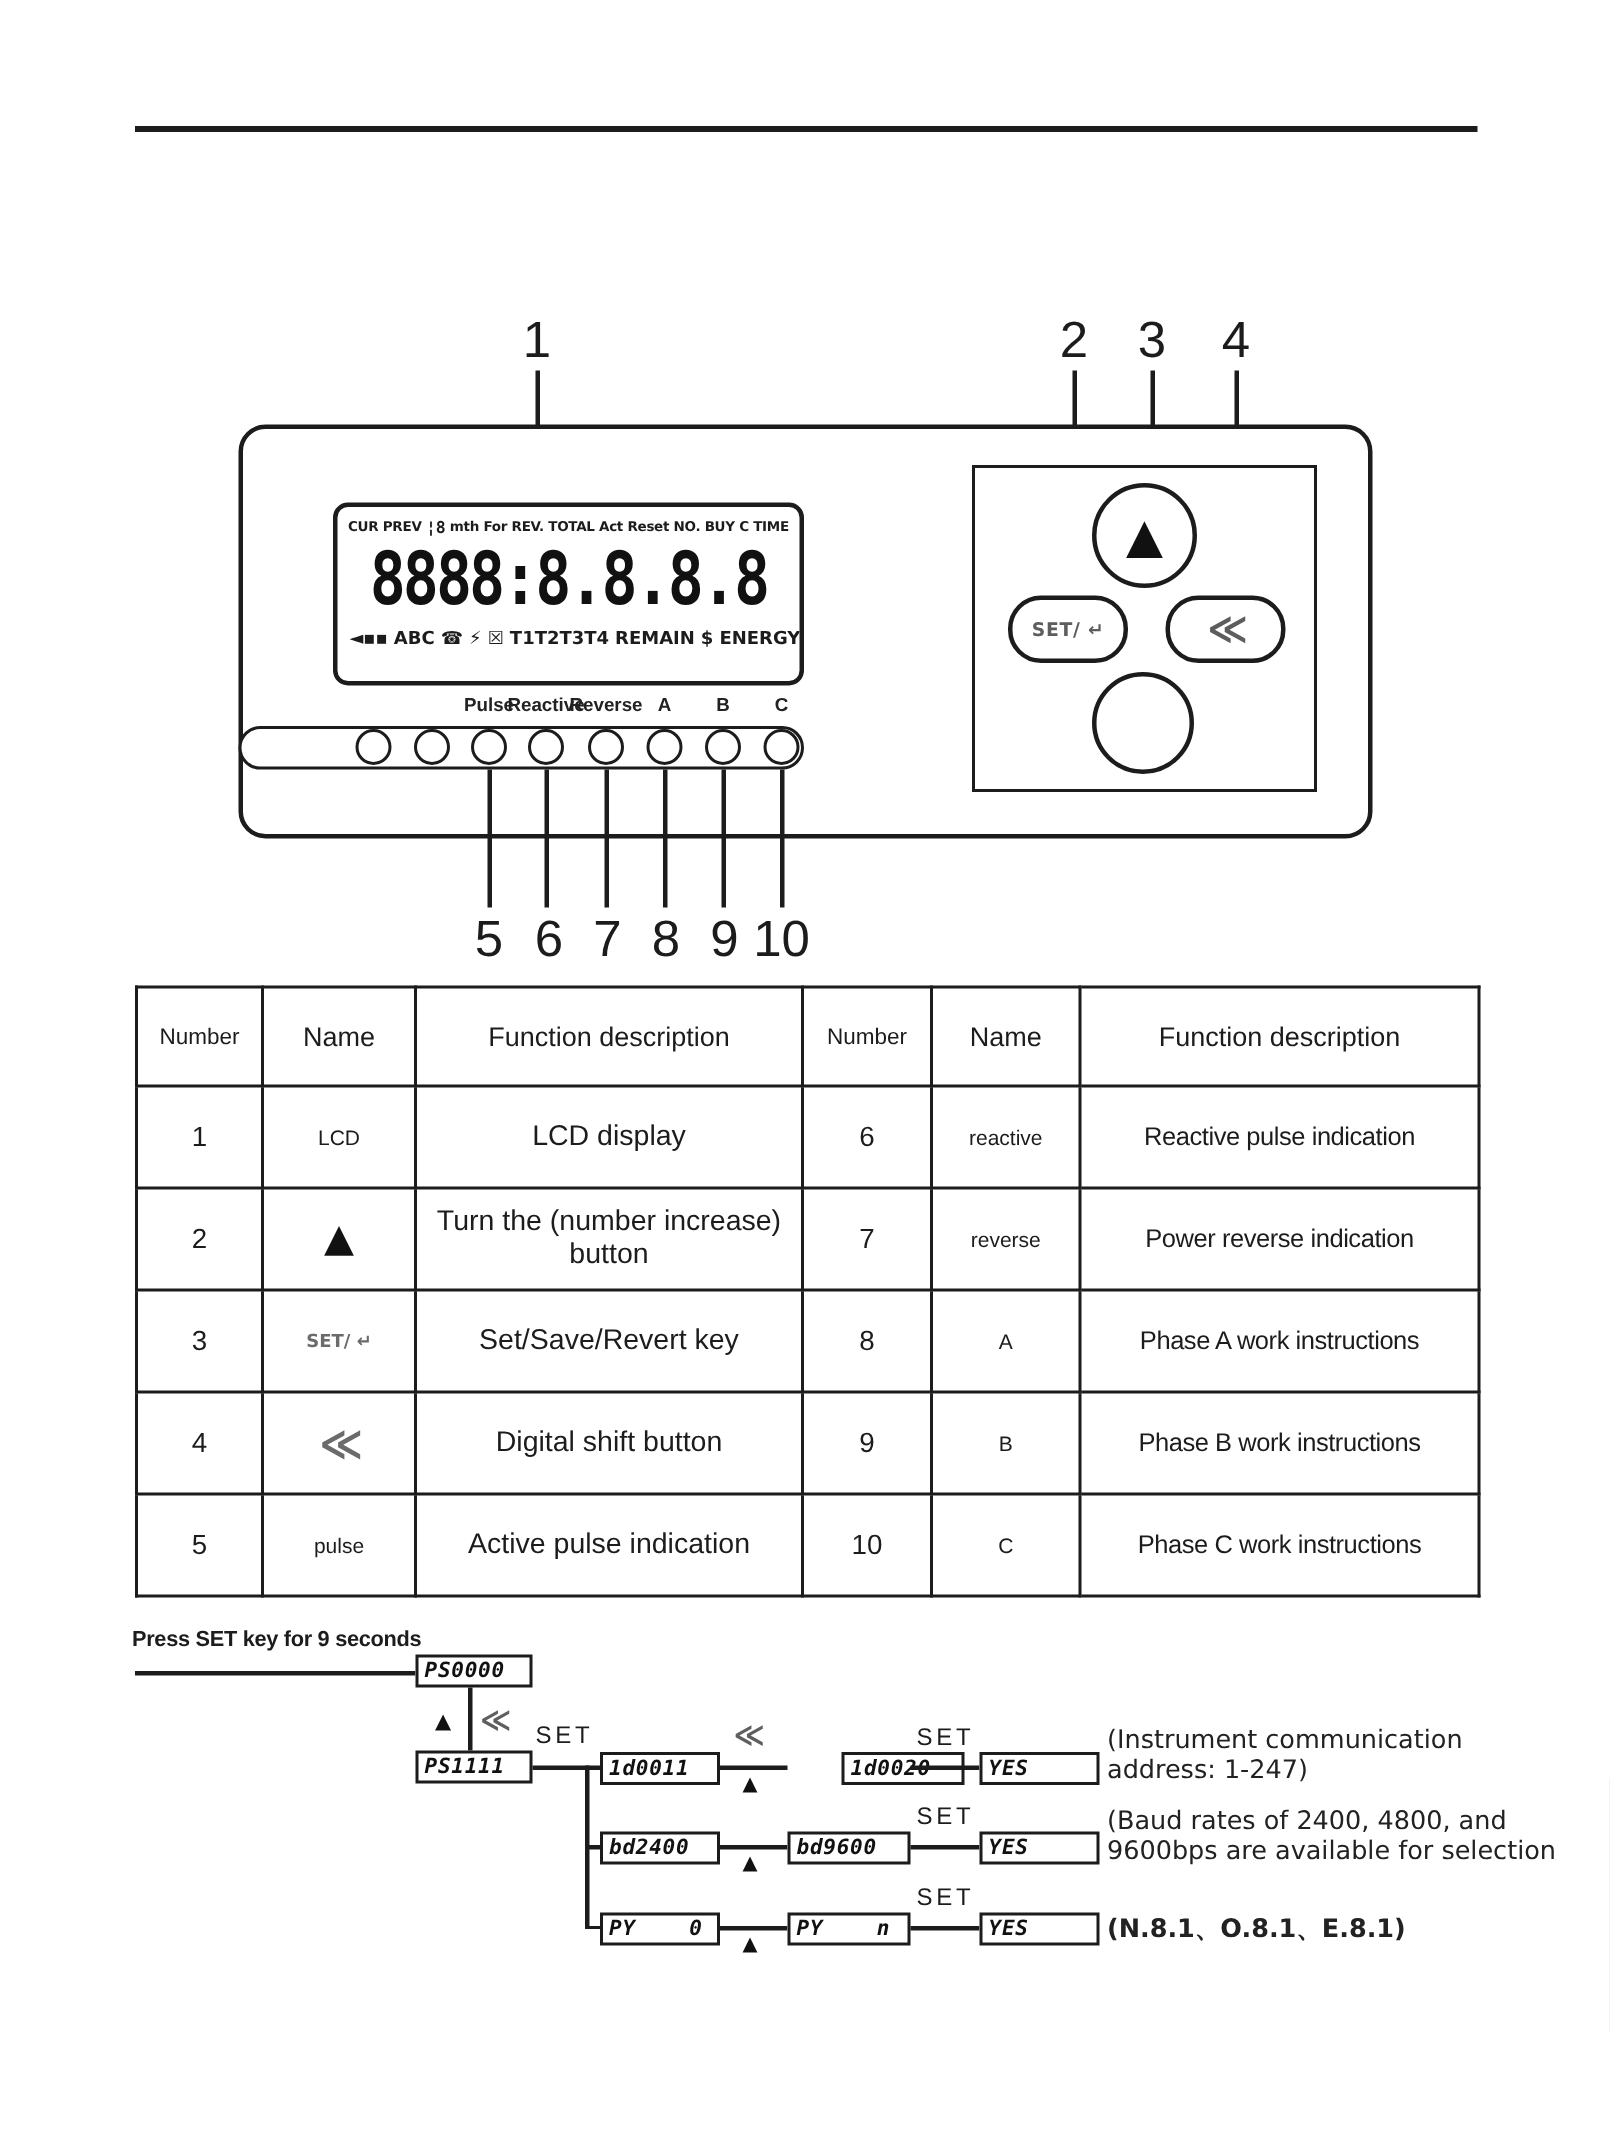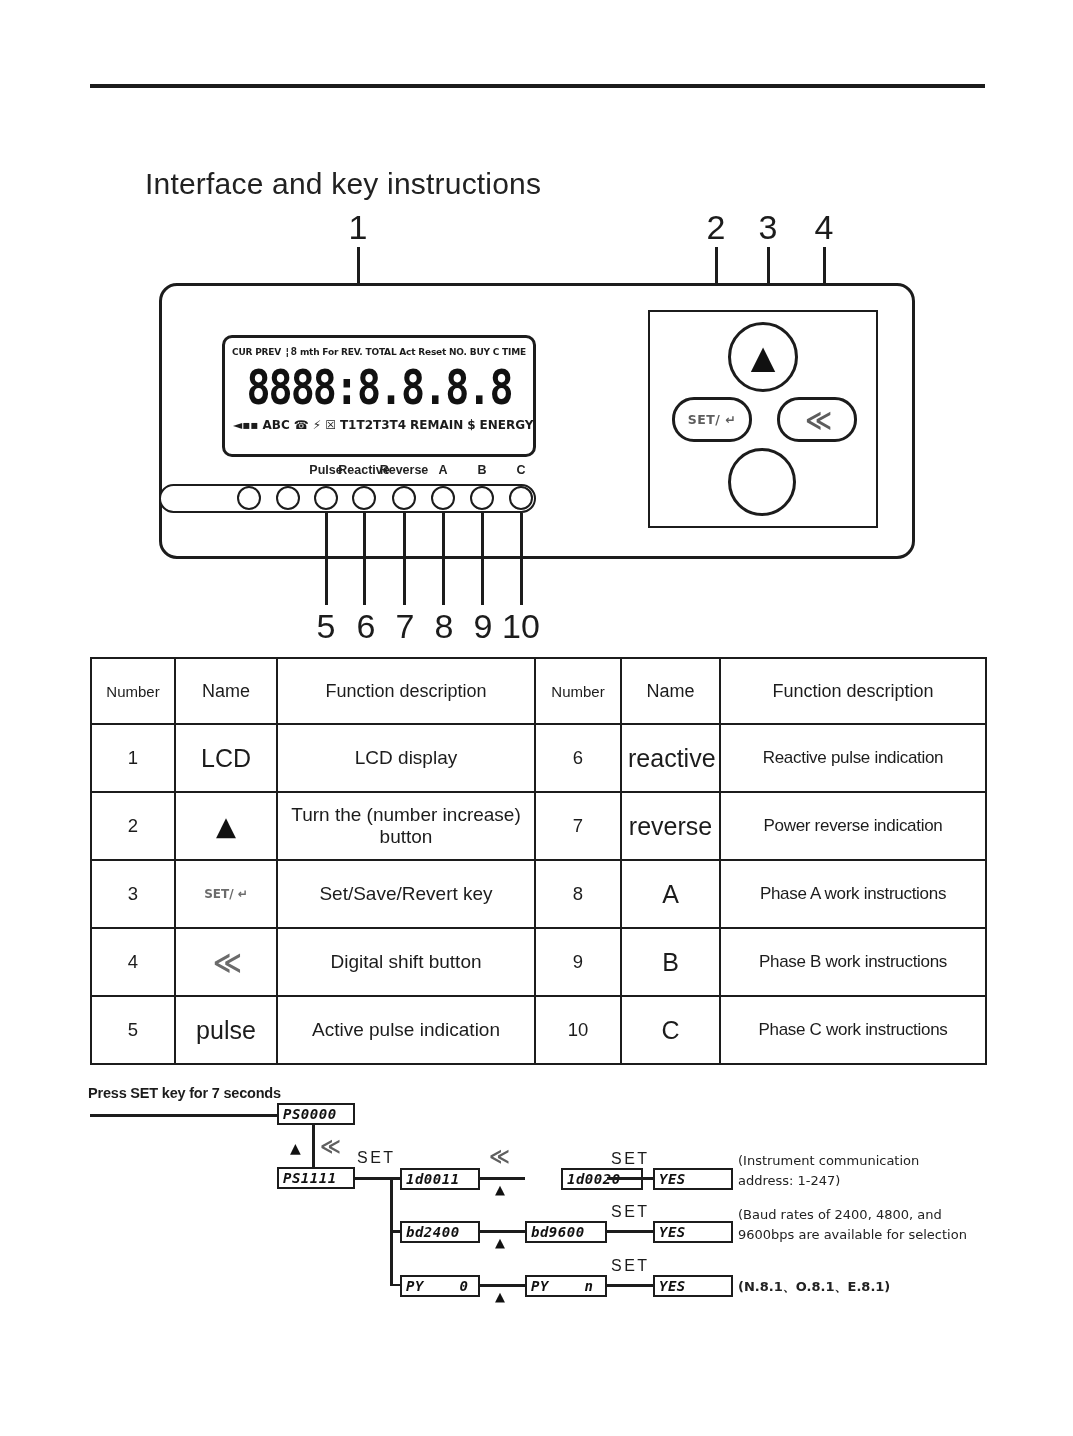--- a/index.html
+++ b/index.html
@@ -34,47 +34,46 @@
   .tri{font-size:32px;color:#111;line-height:1;font-family:"DejaVu Sans",sans-serif;}
   .setlabel{font-size:12.5px;font-weight:bold;color:#5d5d5d;letter-spacing:0.5px;font-family:"DejaVu Sans",sans-serif;}
   .shiftlabel{font-size:26px;font-weight:bold;color:#5d5d5d;letter-spacing:-3px;font-family:"DejaVu Sans",sans-serif;}
   .tablewrap{position:absolute;left:90px;top:657px;}
   table{border-collapse:collapse;table-layout:fixed;width:895px;background:#fff;}
   th,td{border:2.5px solid #1c1c1c;text-align:center;vertical-align:middle;padding:2px 6px;
         font-weight:400;color:#1c1c1c;overflow:hidden;}
   th{font-size:18px;margin-top:39px;}
   th.sm{font-size:15px;}
   td.num{font-size:18.5px;}
-  td.name{font-size:25px;}
+  td.name{font-size:14px;}
   td.descl{font-size:19px;}
   td.descr{font-size:17px;letter-spacing:-0.3px;}
   .sym-tri{font-size:26px;color:#111;font-family:"DejaVu Sans",sans-serif;}
   .sym-set{font-size:12px;font-weight:bold;color:#6b6b6b;font-family:"DejaVu Sans",sans-serif;}
   .sym-shift{font-size:28px;font-weight:bold;color:#6b6b6b;letter-spacing:-3px;font-family:"DejaVu Sans",sans-serif;}
   .trigger{position:absolute;left:88px;top:1085px;font-size:14.5px;font-weight:600;letter-spacing:-0.2px;}
   .segbox{position:absolute;height:22px;border:2.5px solid #1c1c1c;background:#fff;box-sizing:border-box;
           display:flex;align-items:center;padding:0 4px;}
   .seg{font-family:"DejaVu Sans Mono",monospace;font-style:italic;font-weight:bold;font-size:14px;
        white-space:pre;letter-spacing:0.5px;color:#111;width:100%;}
   .seg.right{padding-right:2px;}
   .setword{position:absolute;font-size:16px;letter-spacing:2.5px;color:#1c1c1c;}
-  .note{position:absolute;font-size:13px;line-height:19.5px;color:#222;white-space:nowrap;
+  .note{position:absolute;font-size:17px;line-height:19.5px;color:#222;white-space:nowrap;
         font-family:"DejaVu Sans",sans-serif;}
   .fup{position:absolute;font-size:14px;color:#111;line-height:1;font-family:"DejaVu Sans",sans-serif;}
   .fsh{position:absolute;font-size:20px;font-weight:bold;color:#5f5f5f;letter-spacing:-2px;line-height:1;
        font-family:"DejaVu Sans",sans-serif;}
 </style>
 </head>
 <body>
 
 <div class="page">
 
   <div class="hl" style="left:90px;top:84px;width:895px;height:4px;"></div>
 
-  <div class="title" style="left:145px;top:167px;">Interface and key instructions</div>
 
   <span class="cnum" style="left:358px;top:208px;">1</span>
   <span class="cnum" style="left:716px;top:208px;">2</span>
   <span class="cnum" style="left:768px;top:208px;">3</span>
   <span class="cnum" style="left:824px;top:208px;">4</span>
 
   <div class="vl" style="left:357px;top:247px;height:88px;"></div>
   <div class="vl" style="left:715px;top:247px;height:150px;"></div>
   <div class="vl" style="left:767px;top:247px;height:75px;"></div>
   <div class="vl" style="left:823px;top:247px;height:150px;"></div>
@@ -202,21 +201,21 @@
         <td class="name">pulse</td>
         <td class="descl">Active pulse indication</td>
         <td class="num">10</td>
         <td class="name">C</td>
         <td class="descr">Phase C work instructions</td>
       </tr>
     </tbody>
       </table>
   </div>
 
-  <div class="trigger">Press SET key for 7 seconds</div>
+  <div class="trigger">Press SET key for 9 seconds</div>
   <div class="hl" style="left:90px;top:1114px;width:187px;"></div>
 
   <div class="segbox" style="left:277px;top:1103px;width:78px;">
     <span class="seg">PS0000</span>
   </div>
   <div class="vl" style="left:312px;top:1125px;height:43px;"></div>
   <span class="fup" style="left:290px;top:1141px;">▲</span>
   <span class="fsh" style="left:320px;top:1136px;">≪</span>
   <div class="segbox" style="left:277px;top:1167px;width:78px;">
     <span class="seg">PS1111</span>

